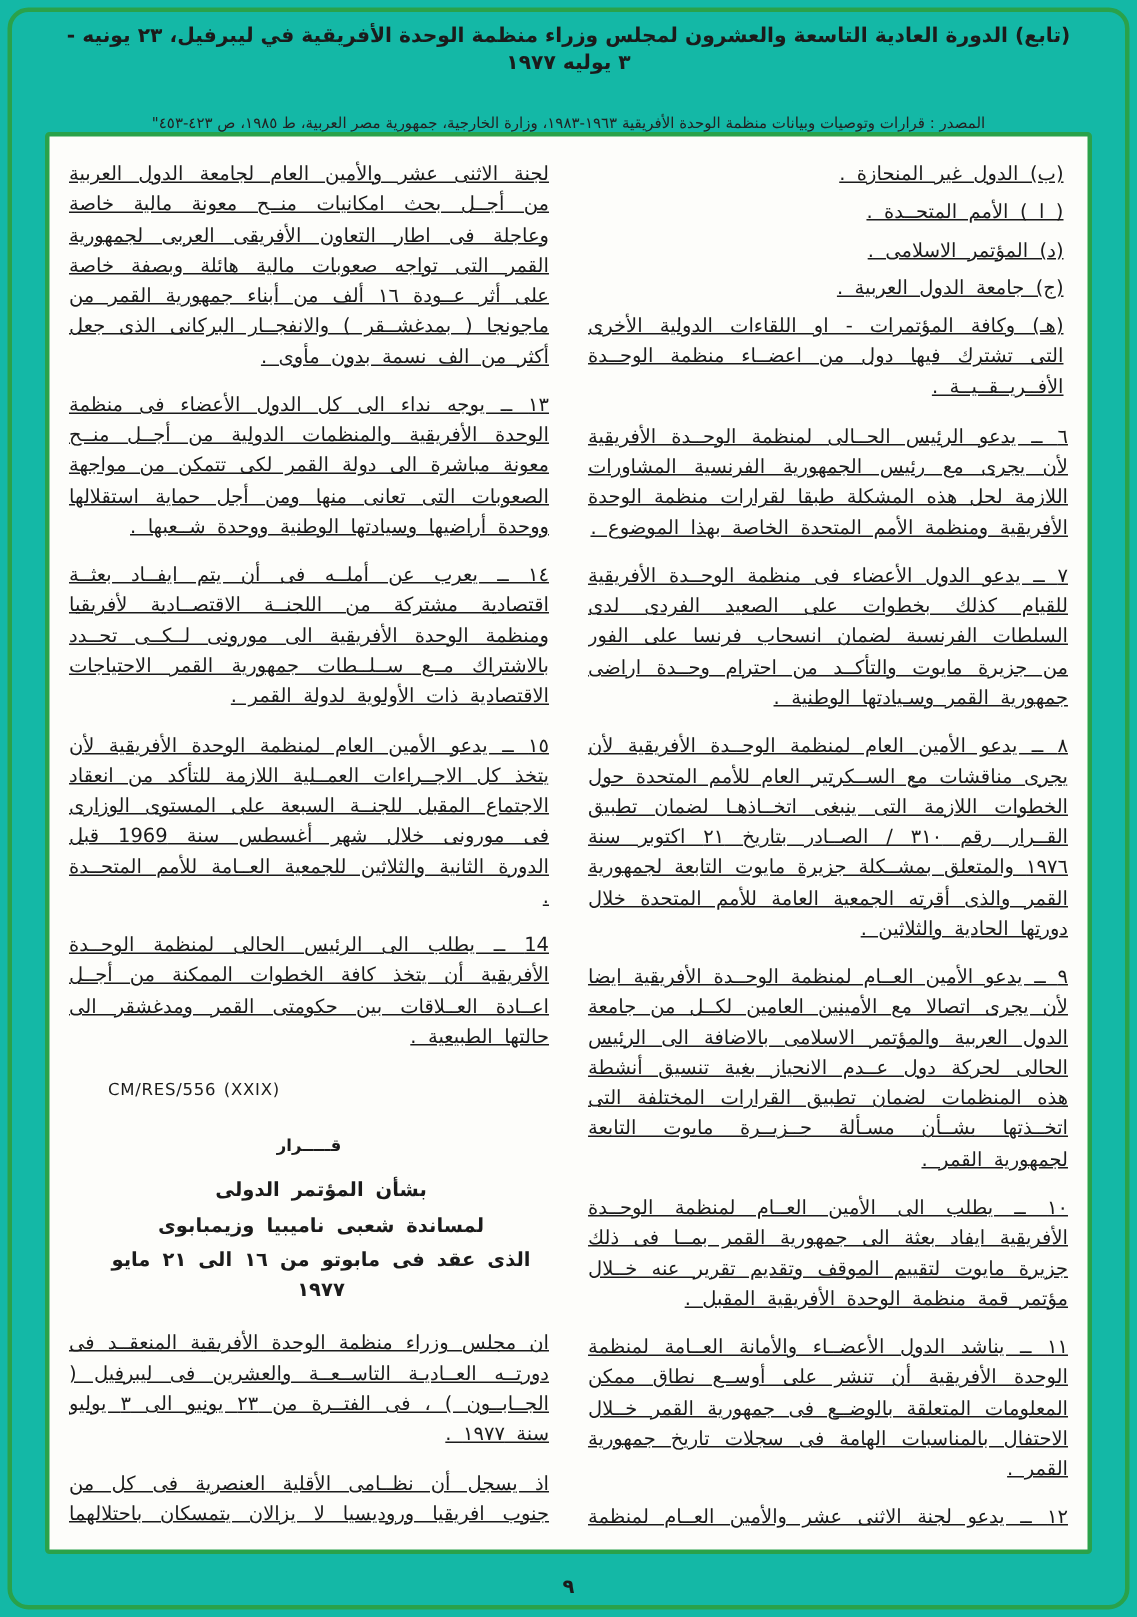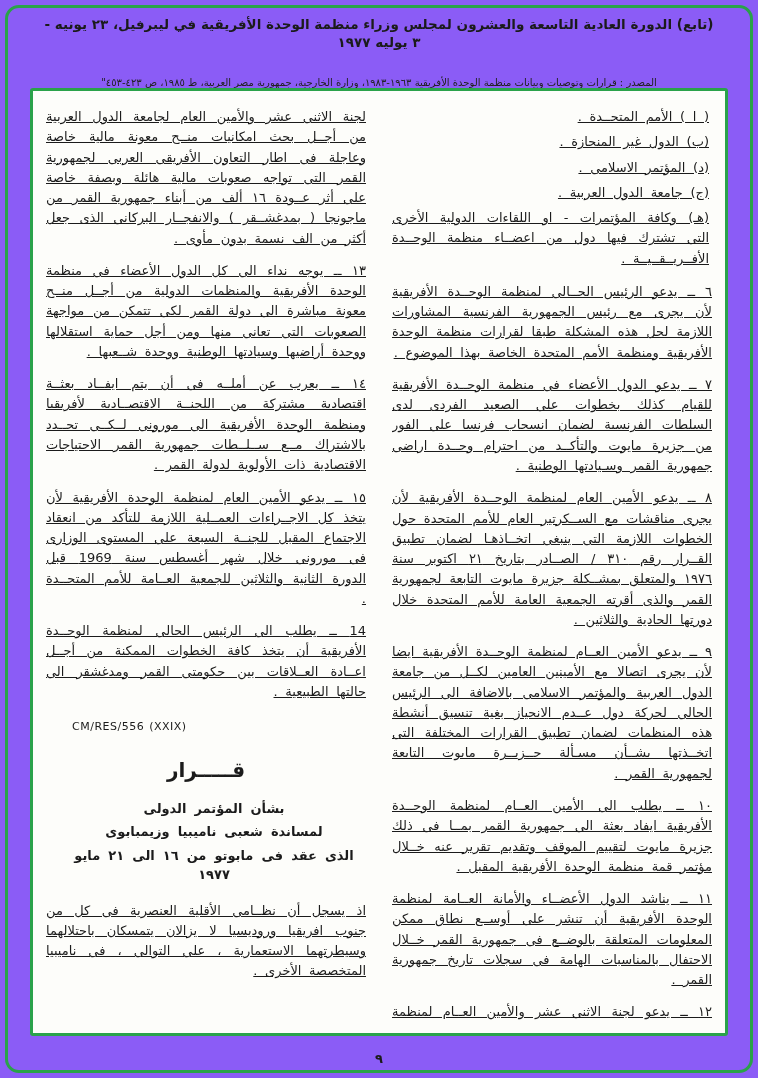--- a/index.html
+++ b/index.html
@@ -3,21 +3,21 @@
 <meta charset="utf-8">
 <style>
   :root{
     --green:#2aa24a;
     --ink:#1b1b1b;
   }
   html,body{margin:0;padding:0;background:#ffffff;}
   .page{
     position:relative;
     width:758px;height:1078px;
-    background:#8b5cf6;
+    background:#14b8a6;
     font-family:"DejaVu Sans",sans-serif;
     color:var(--ink);
     overflow:hidden;
   }
   .outer-frame{
     position:absolute;left:5px;top:5px;right:5px;bottom:5px;
     border:3px solid var(--green);
     border-radius:14px;
     pointer-events:none;
   }
@@ -52,21 +52,21 @@
   .col p.li{margin:0 0 5px 0;padding-right:3px;}
   .col p.li-last{margin-bottom:13px;}
   .ref{
     direction:ltr;text-align:left;
     padding-left:26px;
     margin:16px 0 20px 0;
     font-size:11px;letter-spacing:0.5px;
     word-spacing:1px;
   }
   .res-title{
-    text-align:center;font-weight:bold;font-size:20px;
+    text-align:center;font-weight:bold;font-size:11px;
     margin:0 0 12px 0;
   }
   .res-sub{
     text-align:center;font-weight:bold;font-size:13px;
     margin:0 0 4px 16px;line-height:1.5;
   }
   .res-sub-last{margin-bottom:16px;text-align:center;}
   .page-num{
     position:absolute;bottom:12px;left:0;right:0;
     text-align:center;font-size:13px;font-weight:bold;
@@ -80,22 +80,22 @@
 
   <header class="hdr">
     <div class="hdr-title">(تابع) الدورة العادية التاسعة والعشرون لمجلس وزراء منظمة الوحدة الأفريقية في ليبرفيل، ٢٣ يونيه - ٣ يوليه ١٩٧٧</div>
     <div class="hdr-source">المصدر : قرارات وتوصيات وبيانات منظمة الوحدة الأفريقية ١٩٦٣-١٩٨٣، وزارة الخارجية، جمهورية مصر العربية، ط ١٩٨٥، ص ٤٢٣-٤٥٣"</div>
   </header>
 
   <main class="content-box">
     <div class="cols">
 
       <section class="col">
+        <p class="li">(ب) الدول غير المنحازة .</p>
         <p class="li">( ا ) الأمم المتحــدة .</p>
-        <p class="li">(ب) الدول غير المنحازة .</p>
         <p class="li">(د) المؤتمر الاسلامى .</p>
         <p class="li">(ج) جامعة الدول العربية .</p>
         <p class="li li-last">(هـ) وكافة المؤتمرات - او اللقاءات الدولية الأخرى التى تشترك فيها دول من اعضــاء منظمة الوحــدة الأفــريــقــيــة .</p>
         <p class="para">٦ ــ يدعو الرئيس الحــالى لمنظمة الوحــدة الأفريقية لأن يجرى مع رئيس الجمهورية الفرنسية المشاورات اللازمة لحل هذه المشكلة طبقا لقرارات منظمة الوحدة الأفريقية ومنظمة الأمم المتحدة الخاصة بهذا الموضوع .</p>
         <p class="para">٧ ــ يدعو الدول الأعضاء فى منظمة الوحــدة الأفريقية للقيام كذلك بخطوات على الصعيد الفردى لدى السلطات الفرنسية لضمان انسحاب فرنسا على الفور من جزيرة مايوت والتأكــد من احترام وحــدة اراضى جمهورية القمر وسـيادتها الوطنية .</p>
         <p class="para">٨ ــ يدعو الأمين العام لمنظمة الوحــدة الأفريقية لأن يجرى مناقشات مع الســكرتير العام للأمم المتحدة حول الخطوات اللازمة التى ينبغى اتخــاذهـا لضمان تطبيق القــرار رقم ٣١٠ / الصــادر بتاريخ ٢١ اكتوبر سنة ١٩٧٦ والمتعلق بمشــكلة جزيرة مايوت التابعة لجمهورية القمر والذى أقرته الجمعية العامة للأمم المتحدة خلال دورتها الحادية والثلاثين .</p>
         <p class="para">٩ ــ يدعو الأمين العــام لمنظمة الوحــدة الأفريقية ايضا لأن يجرى اتصالا مع الأمينين العامين لكــل من جامعة الدول العربية والمؤتمر الاسلامى بالاضافة الى الرئيس الحالى لحركة دول عــدم الانحياز بغية تنسيق أنشطة هذه المنظمات لضمان تطبيق القرارات المختلفة التى اتخــذتها بشــأن مسـألة جــزيــرة مايوت التابعة لجمهورية القمر .</p>
         <p class="para">١٠ ــ يطلب الى الأمين العــام لمنظمة الوحــدة الأفريقية ايفاد بعثة الى جمهورية القمر بمــا فى ذلك جزيرة مايوت لتقييم الموقف وتقديم تقرير عنه خــلال مؤتمر قمة منظمة الوحدة الأفريقية المقبل .</p>
         <p class="para">١١ ــ يناشد الدول الأعضــاء والأمانة العــامة لمنظمة الوحدة الأفريقية أن تنشر على أوســع نطاق ممكن المعلومات المتعلقة بالوضــع فى جمهورية القمر خــلال الاحتفال بالمناسبات الهامة فى سجلات تاريخ جمهورية القمر .</p>
         <p class="para">١٢ ــ يدعو لجنة الاثنى عشر والأمين العــام لمنظمة الوحــدة الأفريقية للقيام باجراء مشـاورات مع</p>
@@ -108,20 +108,21 @@
         <p class="para">١٥ ــ يدعو الأمين العام لمنظمة الوحدة الأفريقية لأن يتخذ كل الاجــراءات العمــلية اللازمة للتأكد من انعقاد الاجتماع المقبل للجنــة السبعة على المستوى الوزارى فى مورونى خلال شهر أغسطس سنة 1969 قبل الدورة الثانية والثلاثين للجمعية العــامة للأمم المتحــدة .</p>
         <p class="para">14 ــ يطلب الى الرئيس الحالى لمنظمة الوحــدة الأفريقية أن يتخذ كافة الخطوات الممكنة من أجــل اعــادة العــلاقات بين حكومتى القمر ومدغشقر الى حالتها الطبيعية .</p>
 
         <div class="ref">CM/RES/556 (XXIX)</div>
 
         <div class="res-title">قـــــرار</div>
         <div class="res-sub">بشأن المؤتمر الدولى</div>
         <div class="res-sub">لمساندة شعبى ناميبيا وزيمبابوى</div>
         <div class="res-sub res-sub-last">الذى عقد فى مابوتو من ١٦ الى ٢١ مايو ١٩٧٧</div>
 
+        <p class="para">ان مجلس وزراء منظمة الوحدة الأفريقية المنعقــد فى دورتــه العــاديـة التاســعــة والعشرين فى ليبرفيل ( الجــابــون ) ، فى الفتــرة من ٢٣ يونيو الى ٣ يوليو سنة ١٩٧٧ .</p>
         <p class="para">اذ يسجل أن نظــامى الأقلية العنصرية فى كل من جنوب افريقيا وروديسيا لا يزالان يتمسكان باحتلالهما وسيطرتهما الاستعمارية ، على التوالى ، فى ناميبيا المتخصصة الأخرى .</p>
       </section>
 
     </div>
   </main>
 
   <footer class="page-num">٩</footer>
 </div>
 
 </body></html>

